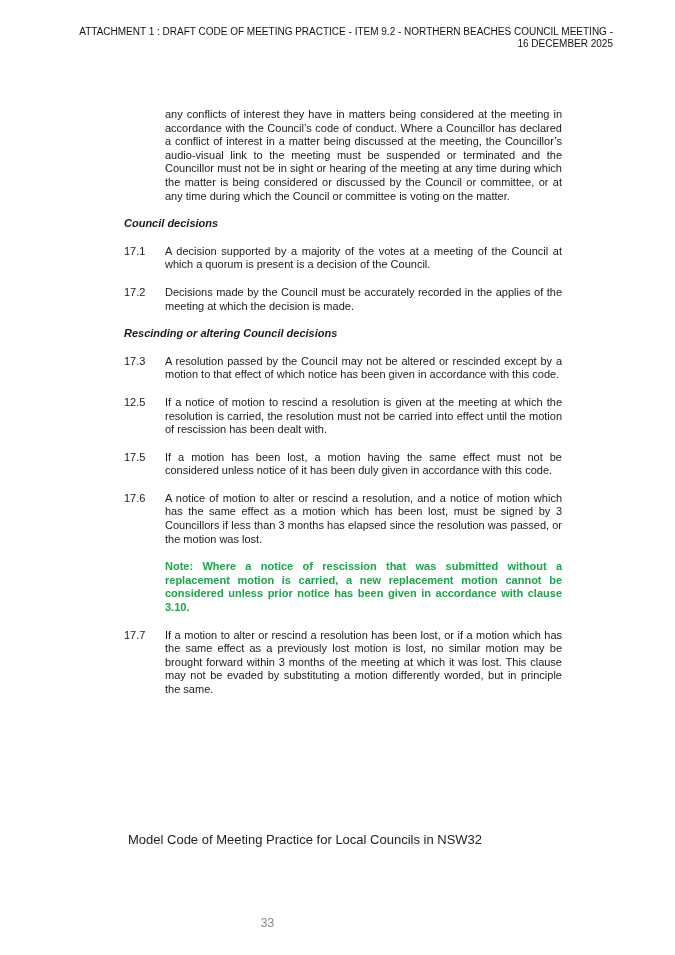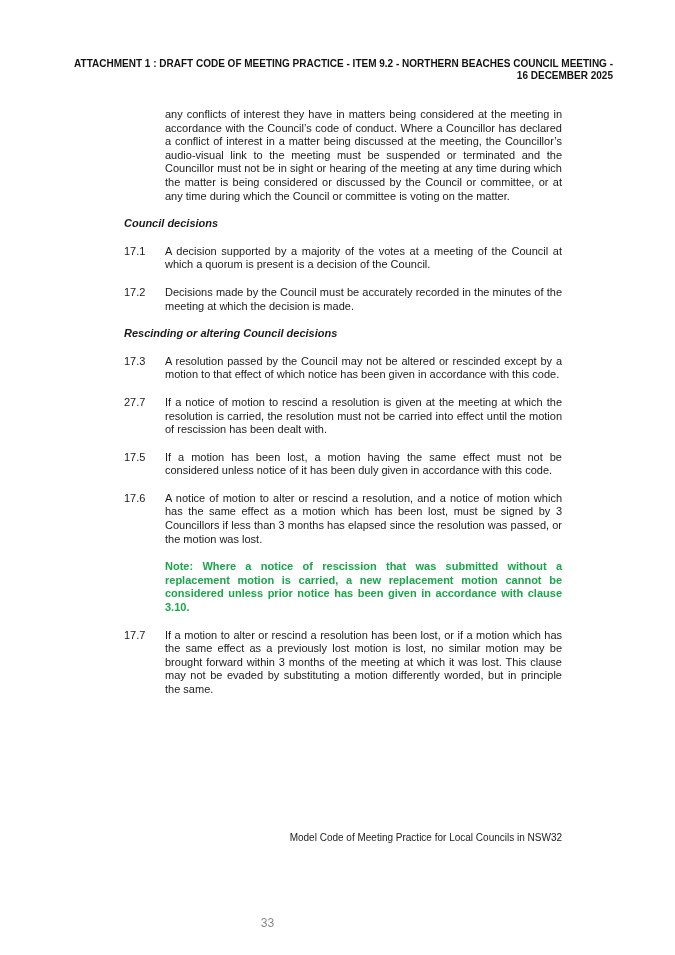--- a/index.html
+++ b/index.html
@@ -1,30 +1,30 @@
 <!DOCTYPE html>
 <html><head>
 <meta charset="utf-8">
 <style>
   html, body { margin: 0; padding: 0; background: #ffffff; }
   body { width: 675px; height: 955px; position: relative; overflow: hidden;
          font-family: "Liberation Sans", sans-serif; color: #1a1a1a; }
   .header { position: absolute; top: 26px; right: 62px; width: 580px; text-align: right;
-            font-weight: bold; font-size: 10px; line-height: 12px; color: #111; margin-top: 32px; }
+            font-weight: normal; font-size: 10px; line-height: 12px; color: #111; }
   .content { position: absolute; left: 124px; top: 108px; width: 438px; font-size: 11px; line-height: 13.6px; }
   .para { text-align: justify; margin: 0; }
   .indent { margin-left: 41px; }
   .h1 { font-weight: bold; font-size: 11px; margin: 21px 0 0 0; }
   .h1 .num { display: inline-block; width: 19px; }
   .h2 { font-weight: bold; font-style: italic; margin: 14px 0 0 0; }
   .clause { display: flex; margin-top: 14px; }
   .clause .num { width: 41px; flex: 0 0 41px; }
   .clause .text { flex: 1; text-align: justify; }
   .note { color: #1aa64a; font-weight: bold; text-align: justify; margin: 14px 0 0 41px; }
-  .footer { position: absolute; top: 832px; left: 128px; width: 434px; font-size: 10px; display: flex; justify-content: flex-end; color: #222; }
+  .footer { position: absolute; top: 832px; left: 128px; width: 434px; font-size: 13px; display: flex; justify-content: flex-start; color: #222; }
   .pageno { position: absolute; top: 916px; left: 0; width: 535px; text-align: center; font-size: 12px; color: #888; }
 </style>
 </head>
 <body>
 
 <div class="header">
   <div>ATTACHMENT 1 : DRAFT CODE OF MEETING PRACTICE - ITEM 9.2 - NORTHERN BEACHES COUNCIL MEETING -</div>
   <div>16 DECEMBER 2025</div>
 </div>
 
@@ -33,31 +33,31 @@
 
 
   <div class="h2">Council decisions</div>
 
   <div class="clause">
     <span class="num">17.1</span>
     <span class="text">A decision supported by a majority of the votes at a meeting of the Council at which a quorum is present is a decision of the Council.</span>
   </div>
   <div class="clause">
     <span class="num">17.2</span>
-    <span class="text">Decisions made by the Council must be accurately recorded in the minutes of the meeting at which the decision is made.</span>
+    <span class="text">Decisions made by the Council must be accurately recorded in the applies of the meeting at which the decision is made.</span>
   </div>
 
   <div class="h2">Rescinding or altering Council decisions</div>
 
   <div class="clause">
     <span class="num">17.3</span>
     <span class="text">A resolution passed by the Council may not be altered or rescinded except by a motion to that effect of which notice has been given in accordance with this code.</span>
   </div>
   <div class="clause">
-    <span class="num">27.7</span>
+    <span class="num">12.5</span>
     <span class="text">If a notice of motion to rescind a resolution is given at the meeting at which the resolution is carried, the resolution must not be carried into effect until the motion of rescission has been dealt with.</span>
   </div>
   <div class="clause">
     <span class="num">17.5</span>
     <span class="text">If a motion has been lost, a motion having the same effect must not be considered unless notice of it has been duly given in accordance with this code.</span>
   </div>
   <div class="clause">
     <span class="num">17.6</span>
     <span class="text">A notice of motion to alter or rescind a resolution, and a notice of motion which has the same effect as a motion which has been lost, must be signed by 3 Councillors if less than 3 months has elapsed since the resolution was passed, or the motion was lost.</span>
   </div>

